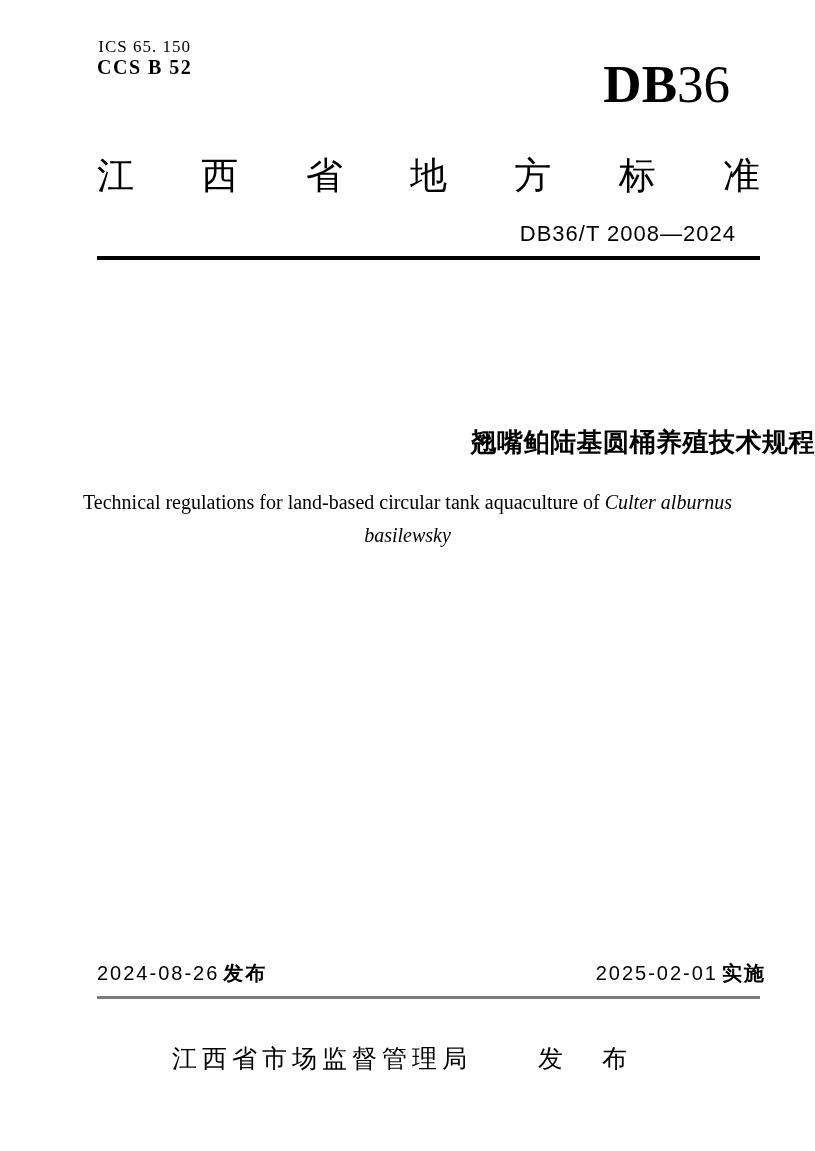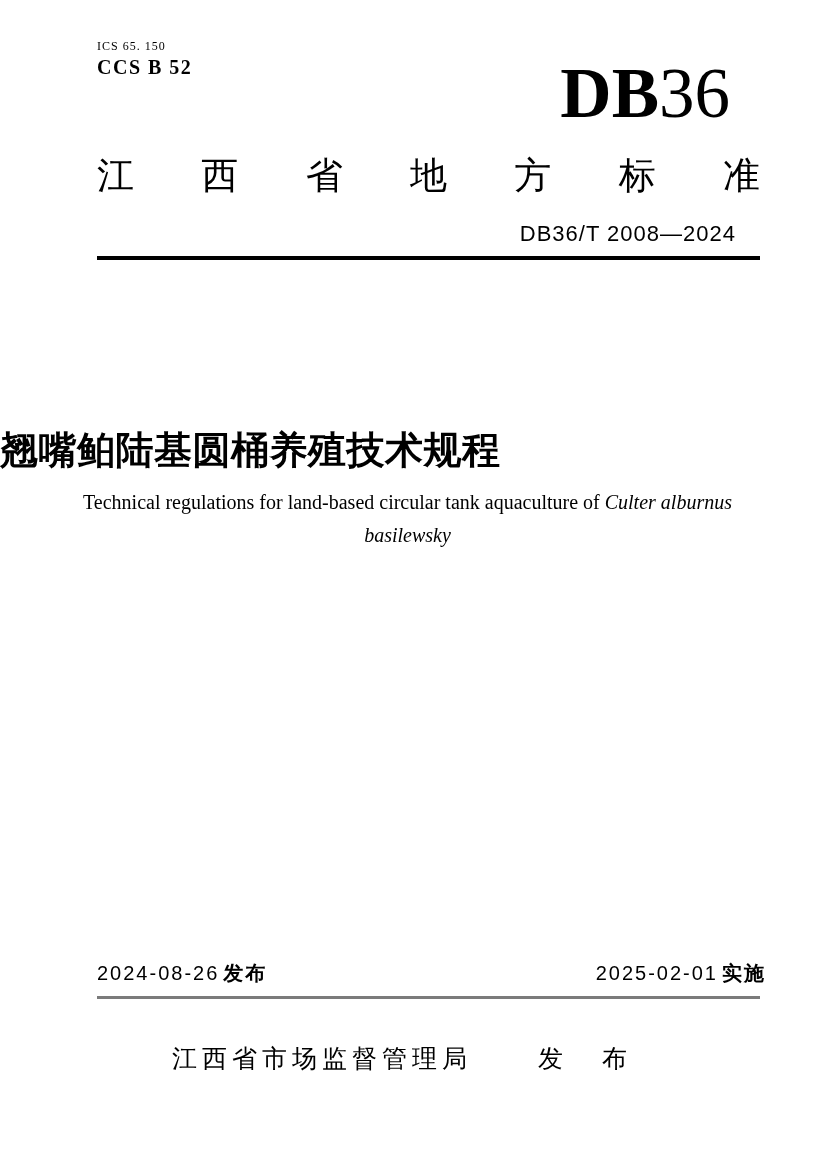--- a/index.html
+++ b/index.html
@@ -19,40 +19,41 @@
 
   
   .ics-block {
     position: absolute;
     left: 97px;
     top: 36px;
     line-height: 21px;
   }
   .ics-line {
     font-family: "Liberation Serif", serif;
-    font-size: 12px;
+    font-size: 17px;
     font-weight: 400;
     letter-spacing: 1px;
     white-space: pre;
+    text-align: center;
   }
   .ccs-line {
     font-family: "Liberation Serif", serif;
     font-size: 20px;
     font-weight: 700;
     letter-spacing: 1.5px;
     white-space: pre;
   }
 
   
   .db-logo {
     position: absolute;
     top: 58px;
     right: 85px;
     font-family: "Liberation Serif", serif;
-    font-size: 71px;
+    font-size: 53px;
     line-height: 1;
     letter-spacing: 0px;
   }
   .db-logo .db { font-weight: 700; }
   .db-logo .num { font-weight: 400; }
 
   
   .standard-name-row {
     position: absolute;
     left: 97px;
@@ -92,22 +93,22 @@
     height: 2.5px;
     background: #7b7b7b;
   }
 
   
   .title-cn {
     position: absolute;
     left: 0;
     top: 425px;
     width: 100%;
-    text-align: left;
-    font-size: 38px;
+    text-align: right;
+    font-size: 26px;
     font-weight: 700;
     letter-spacing: 0.5px;
   }
   .title-en {
     position: absolute;
     left: 0;
     top: 486px;
     width: 100%;
     text-align: center;
     font-family: "Liberation Serif", serif;

